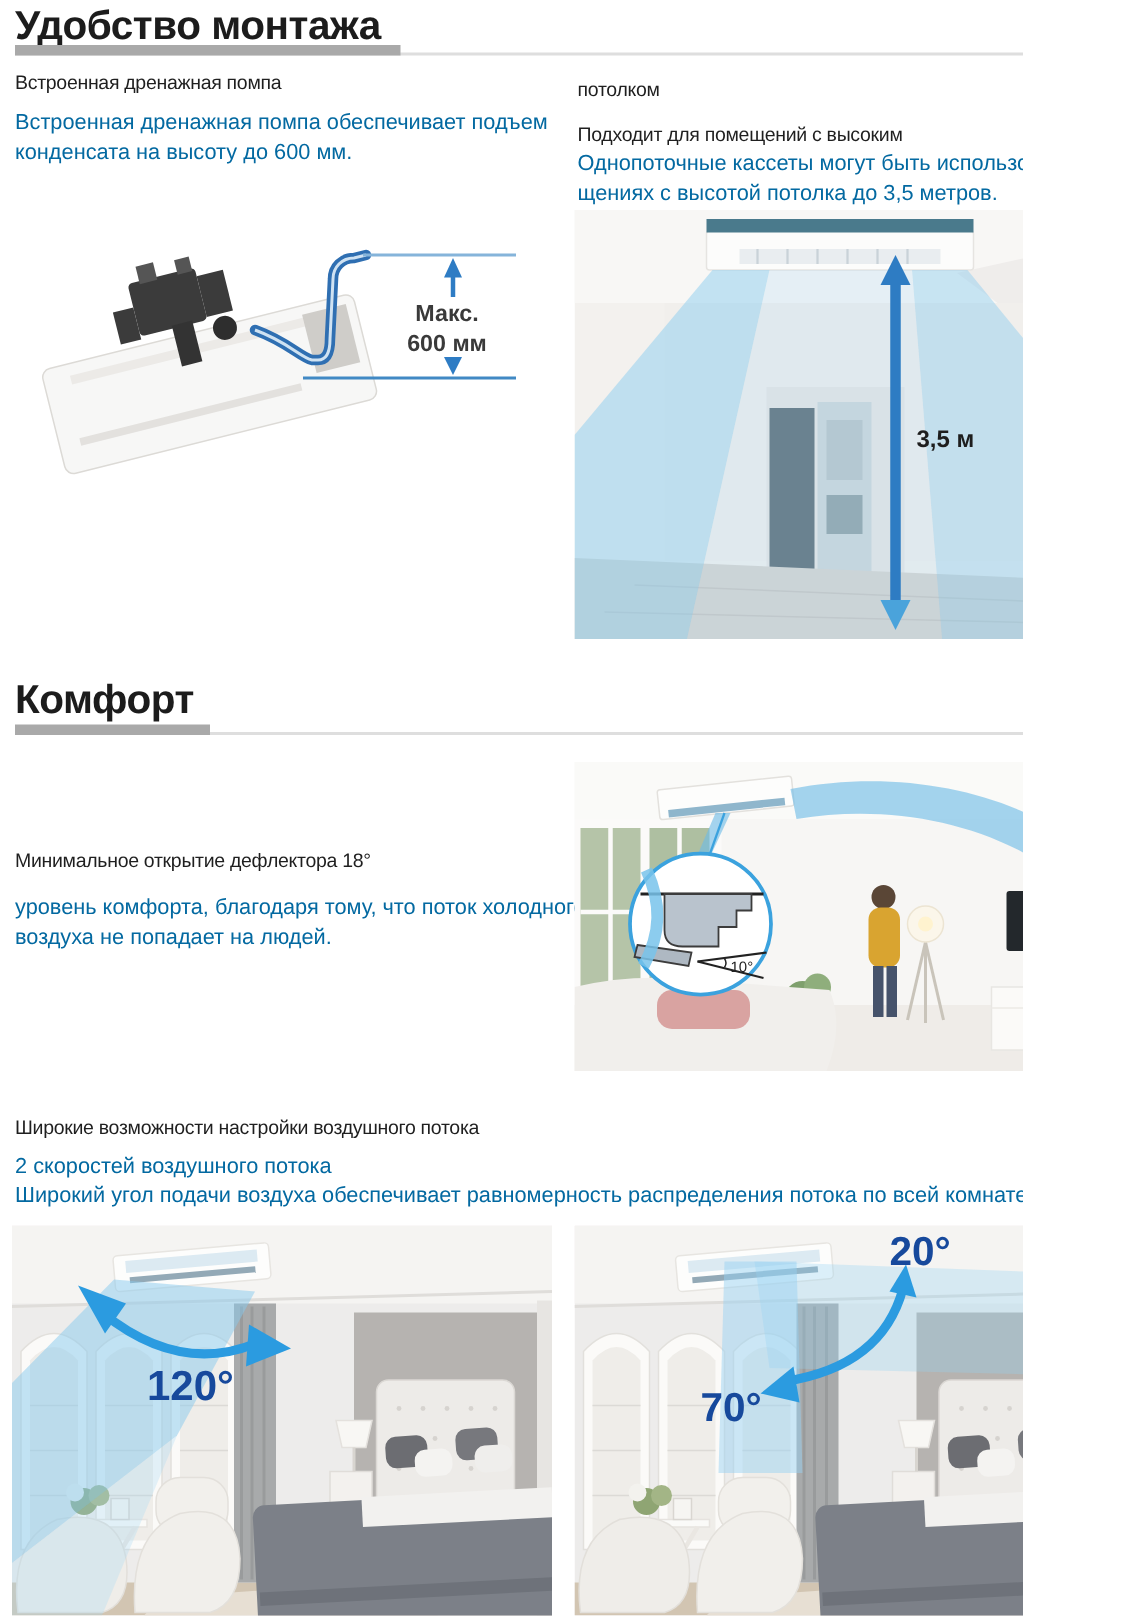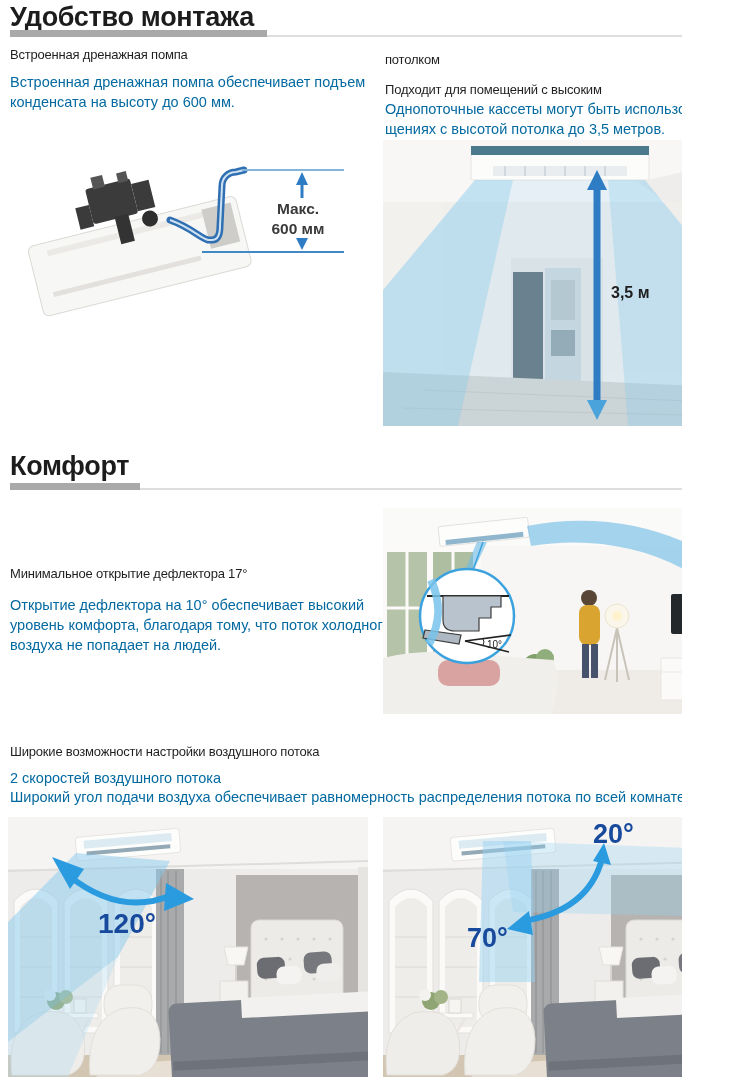--- a/index.html
+++ b/index.html
@@ -202,23 +202,22 @@
     </g>
     <text x="228" y="158" font-size="16" font-weight="600" fill="#1e1e1e">3,5 м</text>
   </svg>
 
   <div class="h1" style="left:10px;top:451px">Комфорт</div>
   <div class="rule" style="top:483px">
     <div class="thin"></div>
     <div class="thick" style="width:130px"></div>
   </div>
 
-  <div class="h2" style="left:10px;top:566px">Минимальное открытие дефлектора 17°</div>
+  <div class="h2" style="left:10px;top:566px">Минимальное открытие дефлектора 18°</div>
   <div class="body" style="left:10px;top:595px">
-    <span>Открытие дефлектора на 10° обеспечивает высокий</span>
     <span>уровень комфорта, благодаря тому, что поток холодного</span>
     <span>воздуха не попадает на людей.</span>
   </div>
 
   <svg class="fig" style="left:383px;top:508px" width="364" height="206" viewBox="0 0 364 206">
     <rect x="0" y="0" width="364" height="206" fill="#f7f6f4"></rect>
     <rect x="0" y="0" width="364" height="38" fill="#fafaf8"></rect>
     <rect x="0" y="38" width="98" height="132" fill="#fbfaf9"></rect>
     <rect x="4" y="44" width="40" height="118" fill="#b5c4a8"></rect>
     <rect x="50" y="44" width="40" height="118" fill="#aebfa1"></rect>

